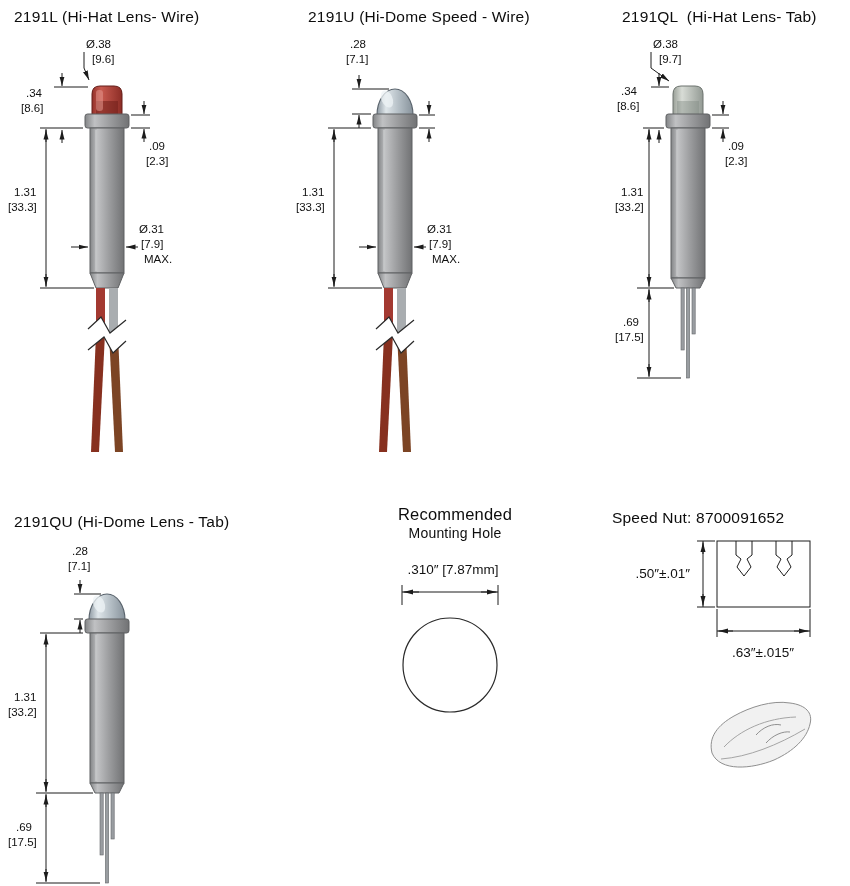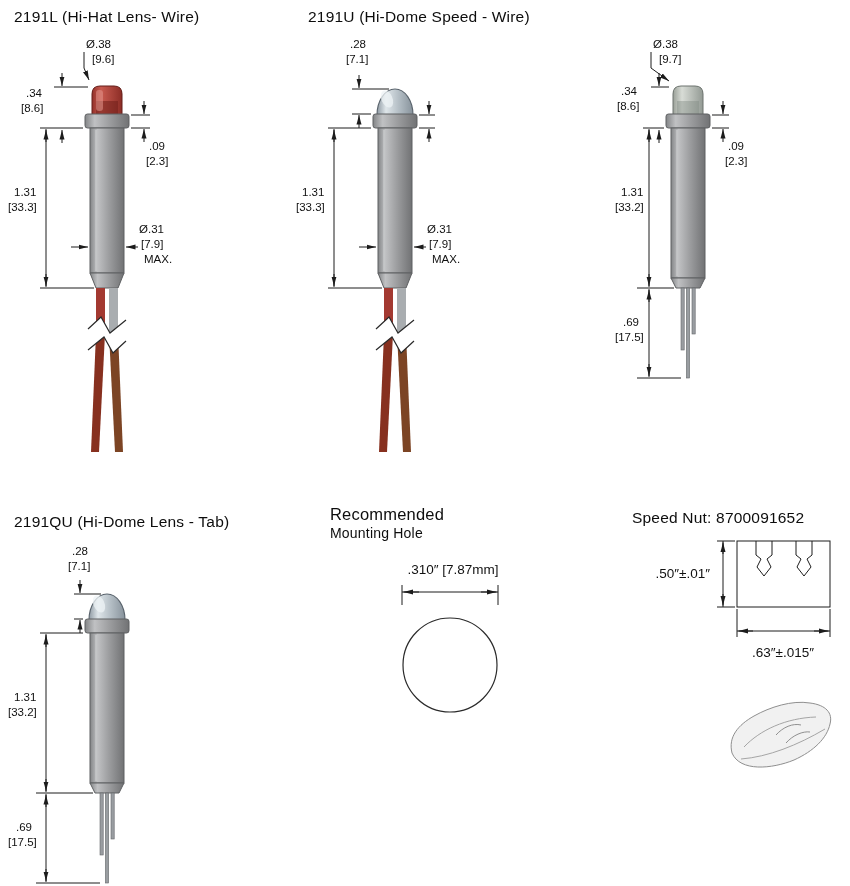--- a/index.html
+++ b/index.html
@@ -1,20 +1,20 @@
 <!DOCTYPE html>
 <html><head>
 <meta charset="utf-8">
 <style>
   html,body{margin:0;padding:0}
   body{width:850px;height:886px;position:relative;background:#ffffff;
        font-family:"Liberation Sans","DejaVu Sans",sans-serif;overflow:hidden}
   .panel{position:absolute}
   .ptitle{position:absolute;font-weight:400;font-size:15.5px;color:#0d0d0d;white-space:pre;letter-spacing:.2px}
-  .ctitle{text-align:left;white-space:normal}
+  .ctitle{text-align:center;white-space:normal}
   svg.draw{position:absolute;left:0;top:0;overflow:visible;display:block}
   .dims line,.dims path,.dims polyline,.dims rect{stroke:#1c1c1c;stroke-width:1;fill:none}
   .dims text{font-size:11.5px;fill:#111;font-family:"Liberation Sans",sans-serif}
   text.bigdim{font-size:13.5px;fill:#111;font-family:"Liberation Sans",sans-serif}
 </style>
 </head>
 <body>
 
 <div class="panel" style="left:0;top:0;width:290px;height:497px">
   <div class="ptitle" style="left:14px;top:8px">2191L (Hi-Hat Lens- Wire)</div>
@@ -145,20 +145,21 @@
       <line x1="71" y1="247" x2="88" y2="247" marker-end="url(#ar2)"></line>
       <line x1="138" y1="247" x2="126" y2="247" marker-end="url(#ar2)"></line>
       <text x="139" y="233">Ø.31</text>
       <text x="141" y="248">[7.9]</text>
       <text x="144" y="263">MAX.</text>
     </g>
   </svg>
 </div>
 
 <div class="panel" style="left:581px;top:0;width:269px;height:497px">
+  <div class="ptitle" style="left:41px;top:8px">2191QL  (Hi-Hat Lens- Tab)</div>
   <svg class="draw" width="269" height="497" viewBox="0 0 269 497">
     <defs>
       <linearGradient id="metal3" x1="0" y1="0" x2="1" y2="0">
         <stop offset="0" stop-color="#838587"></stop>
           <stop offset="0.22" stop-color="#c0c1c3"></stop>
         <stop offset="0.55" stop-color="#9d9ea0"></stop>
           <stop offset="1" stop-color="#717274"></stop>
       </linearGradient>
       <linearGradient id="lensgray3" x1="0" y1="0" x2="1" y2="0">
         <stop offset="0" stop-color="#9aa098"></stop>
@@ -287,21 +288,21 @@
       <line x1="72" y1="88" x2="72" y2="108"></line>
       <line x1="168" y1="88" x2="168" y2="108"></line>
       <line x1="72" y1="95" x2="168" y2="95"></line>
       <line x1="89" y1="95" x2="73.5" y2="95" marker-end="url(#ar5)"></line>
       <line x1="151" y1="95" x2="166.5" y2="95" marker-end="url(#ar5)"></line>
     </g>
     <circle cx="120" cy="168" r="47" fill="none" stroke="#2a2a2a" stroke-width="1.2"></circle>
   </svg>
 </div>
 
-<div class="panel" style="left:580px;top:497px;width:270px;height:389px">
+<div class="panel" style="left:560px;top:497px;width:270px;height:389px">
   <div class="ptitle" style="left:52px;top:12px">Speed Nut: 8700091652</div>
   <svg class="draw" width="270" height="389" viewBox="0 0 270 389">
     <defs>
       <marker id="ar6" markerWidth="10" markerHeight="6" refX="9.5" refY="3" orient="auto" markerUnits="userSpaceOnUse">
         <path d="M0,0.5 L9.5,3 L0,5.5 Z" fill="#1c1c1c"></path>
       </marker>
     </defs>
     <g class="dims">
       <rect x="157" y="44" width="93" height="66"></rect>
       <path d="M176,44 L176,58 L181,62 L177,70 L184,79 L191,70 L187,62 L192,58 L192,44"></path>

